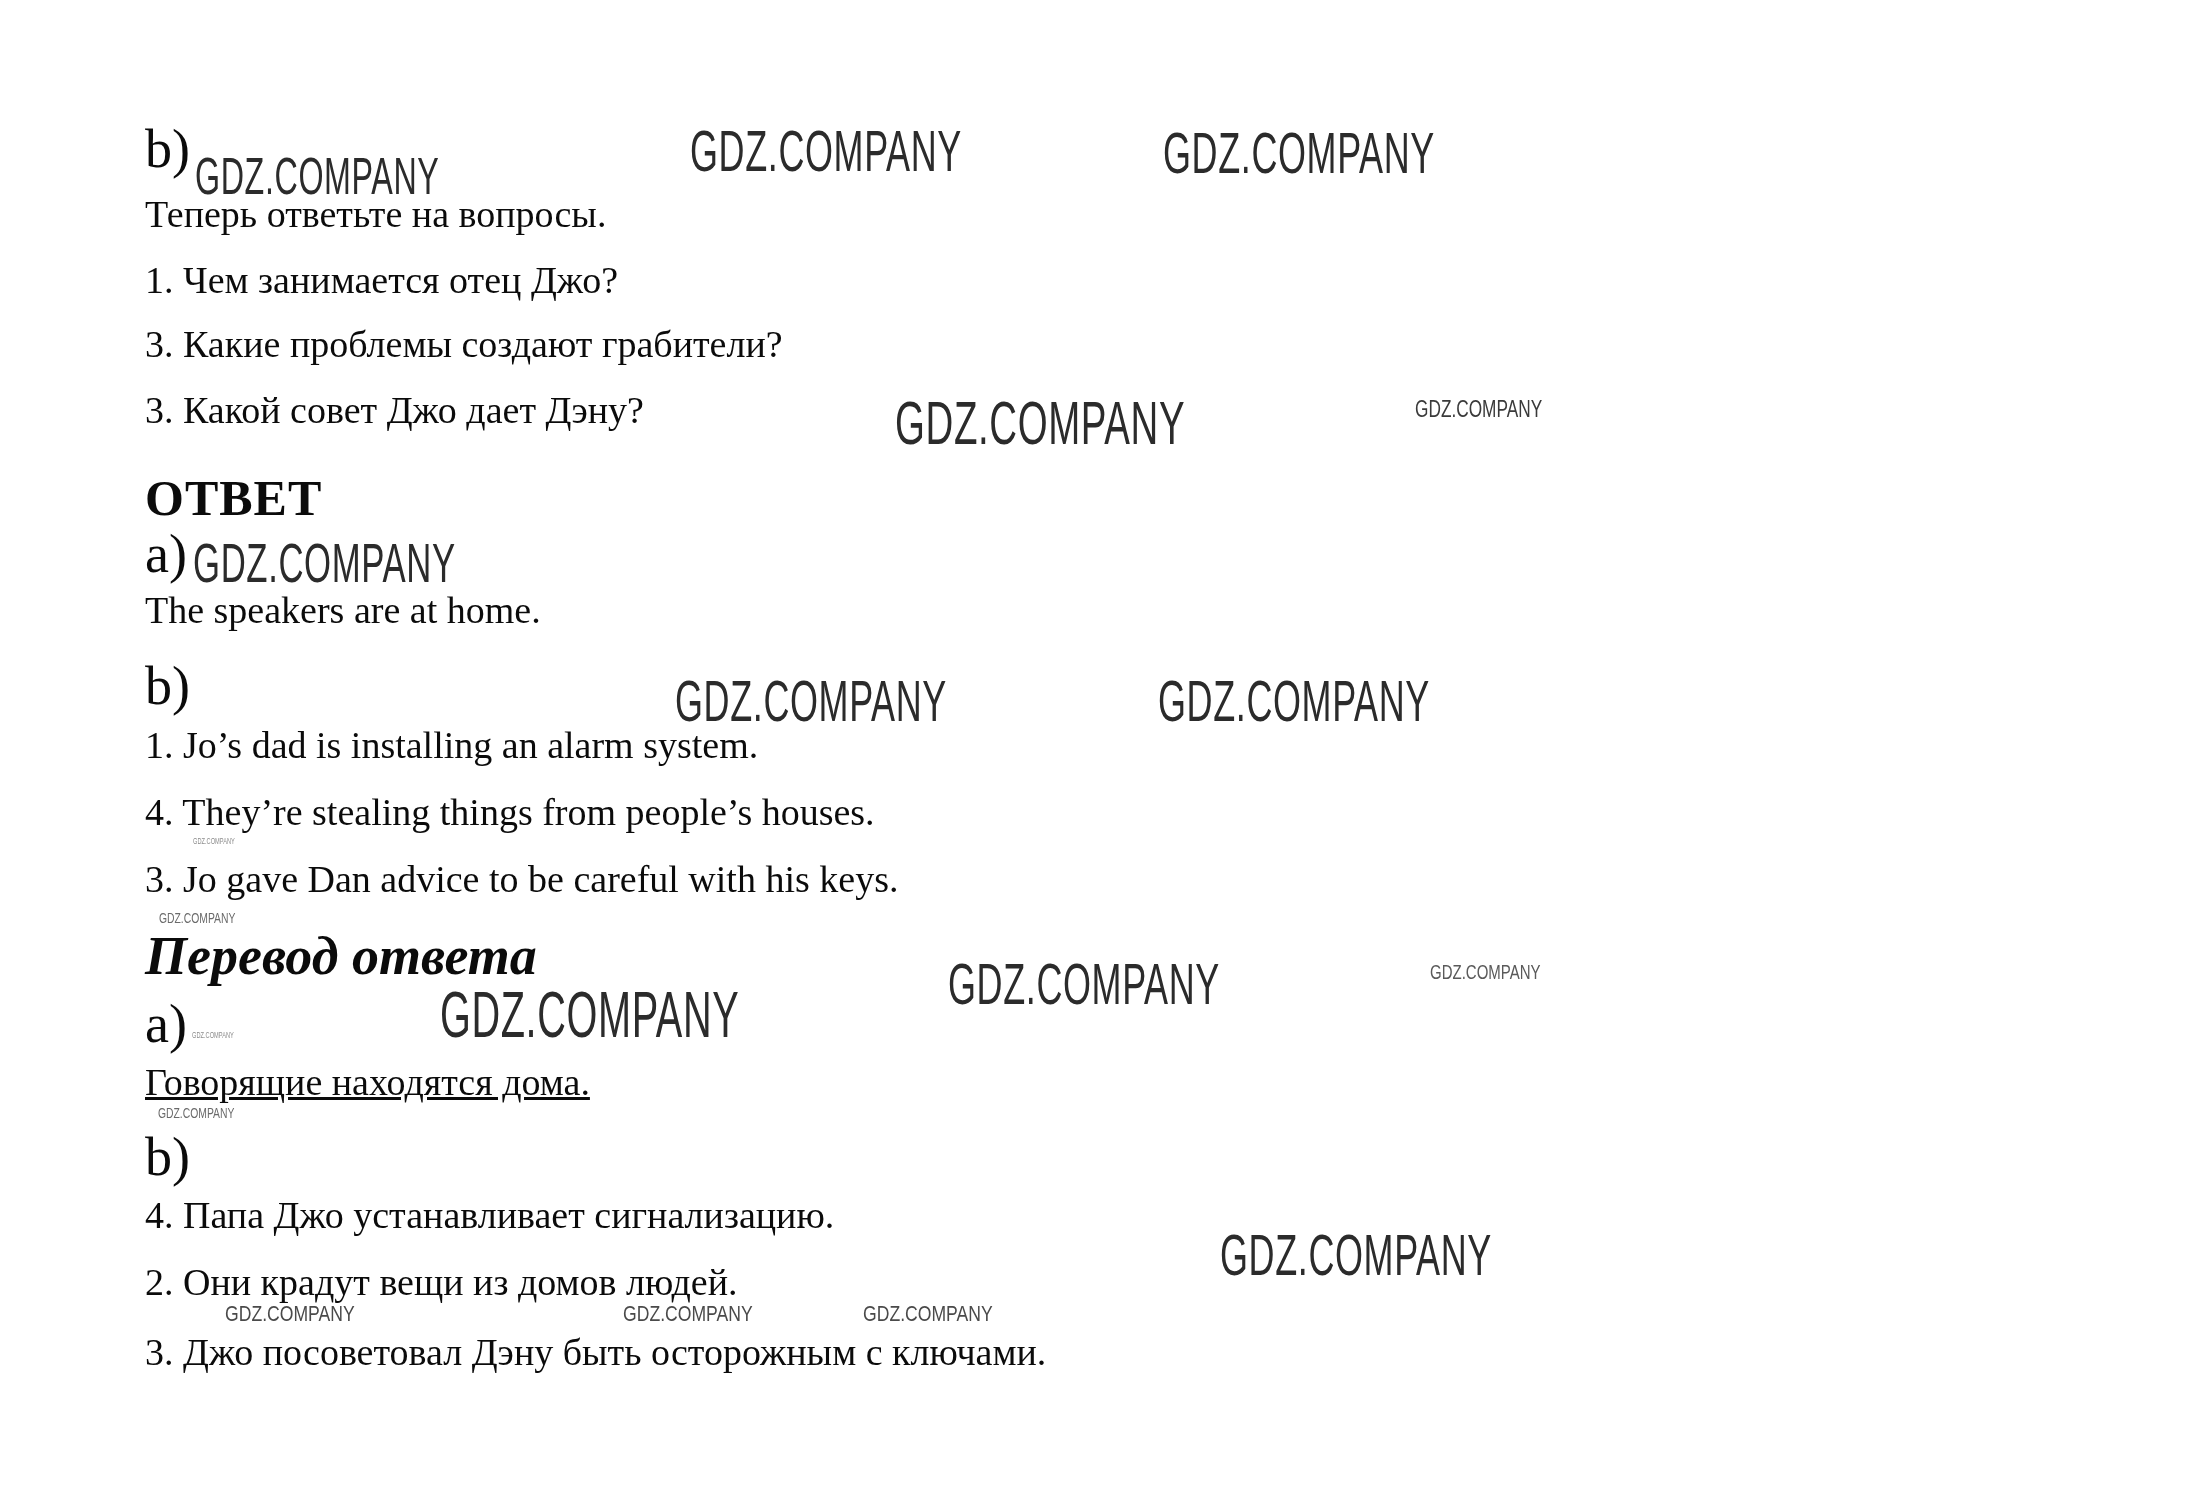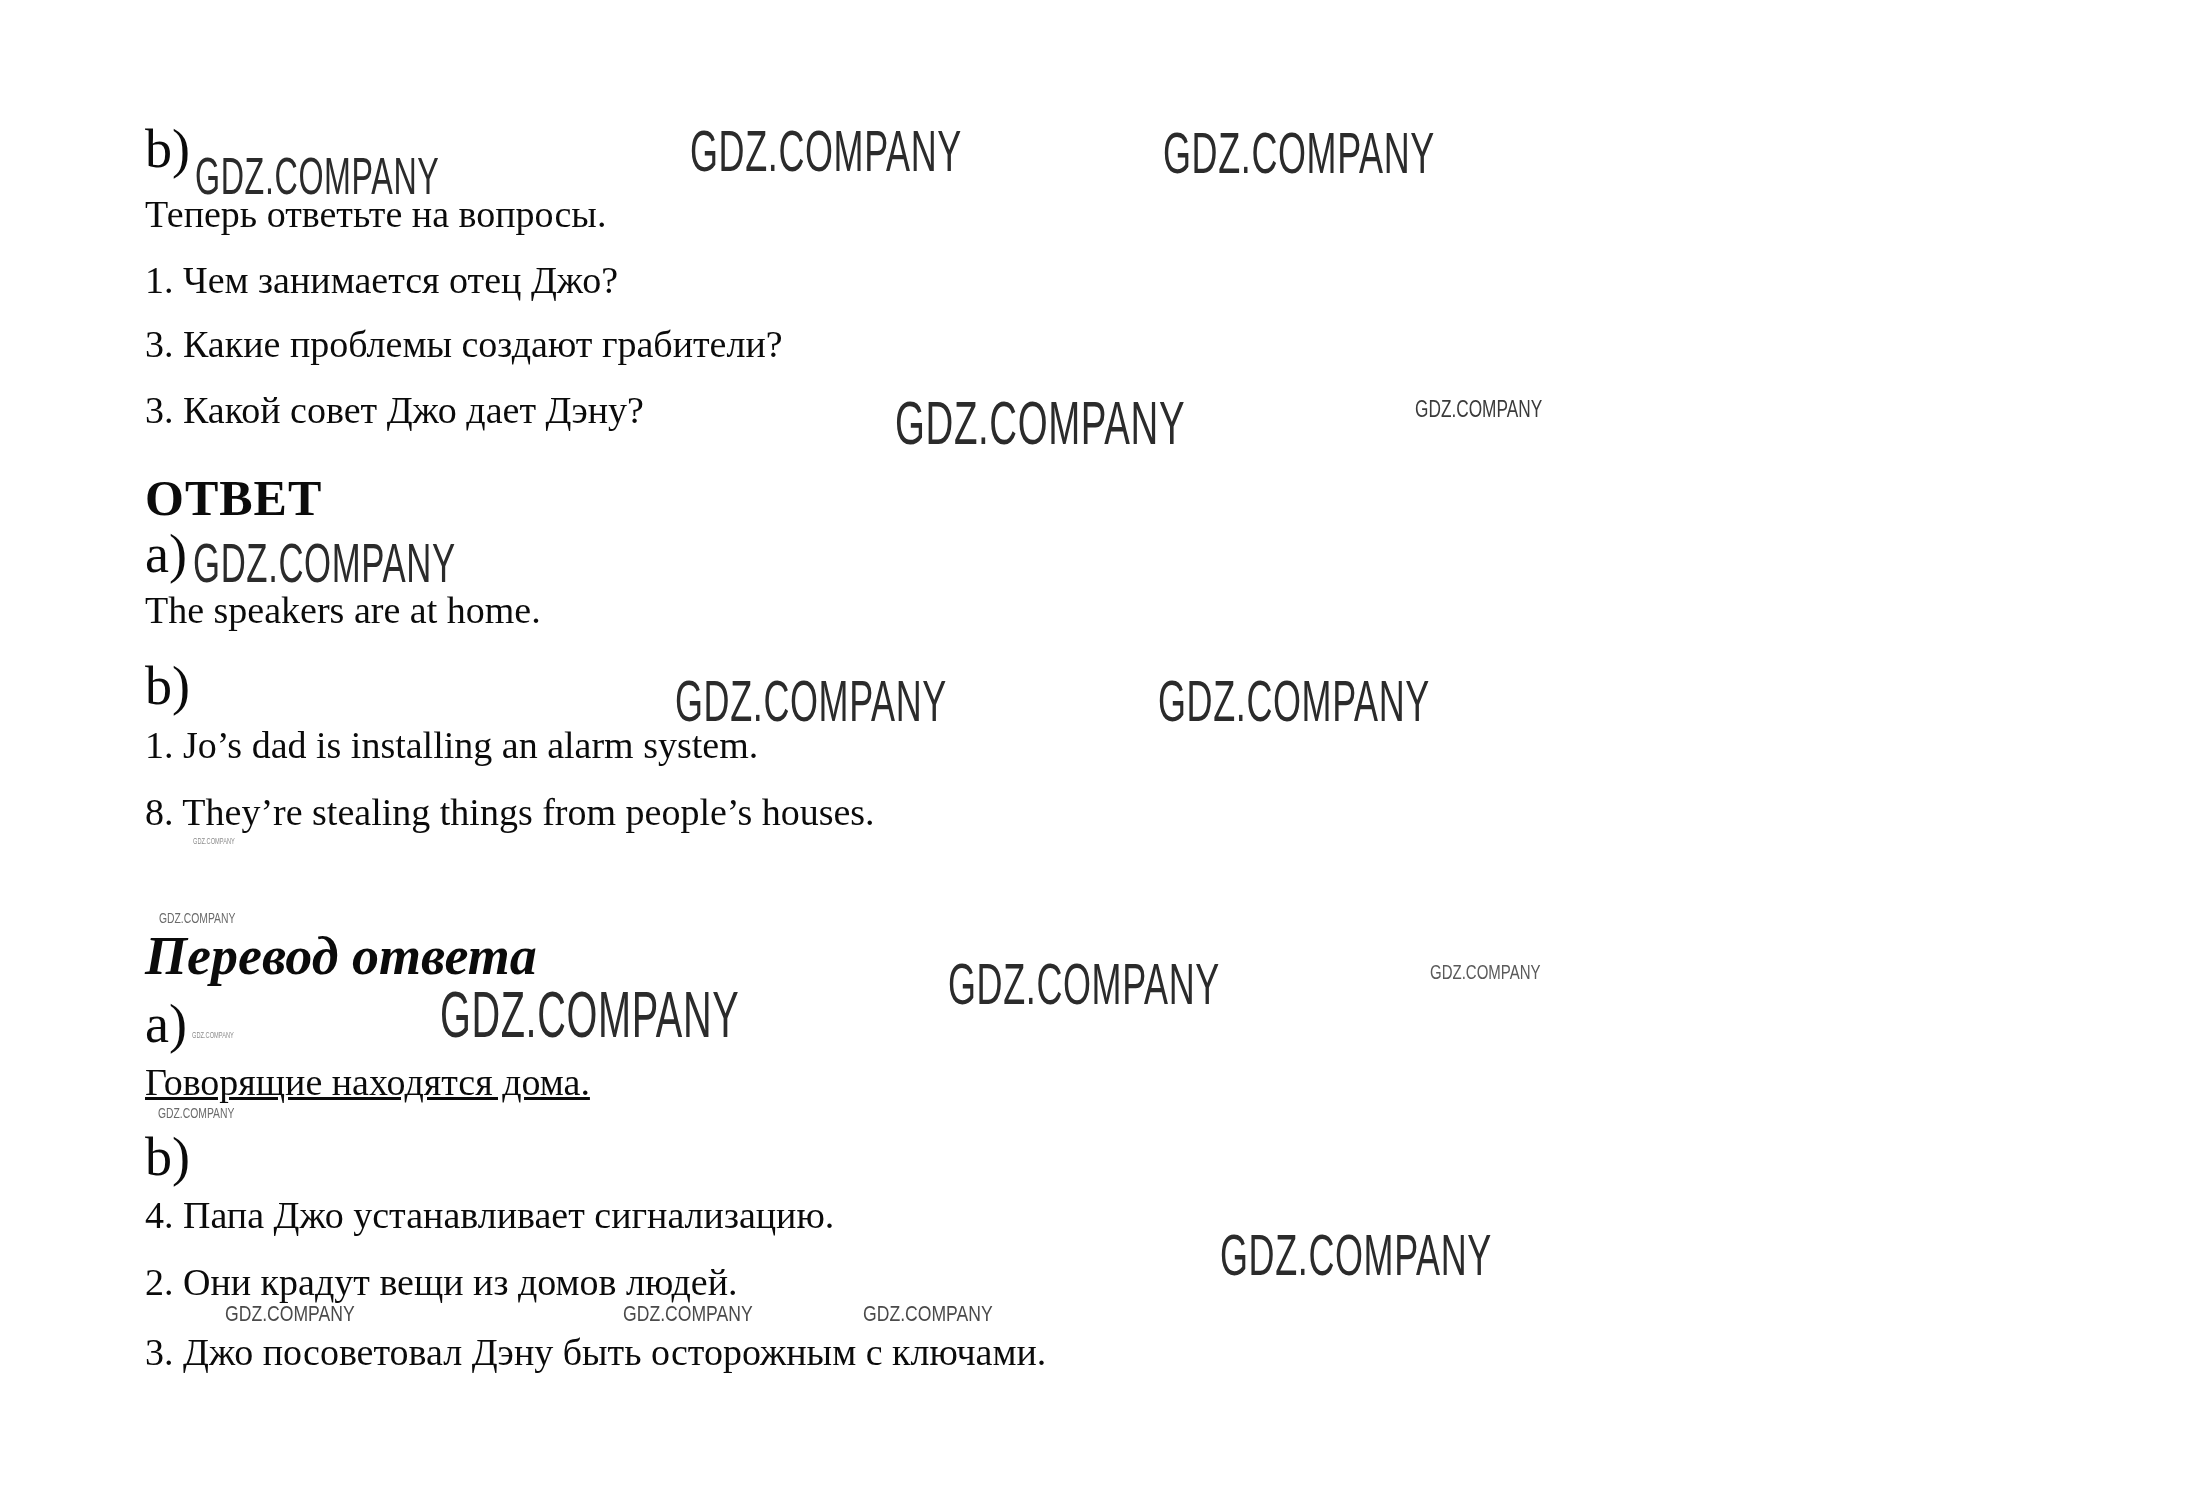--- a/index.html
+++ b/index.html
@@ -58,22 +58,23 @@
 
   <div class="line label" style="top:523px;">a)</div>
   <span class="wm wm-lg" style="left:193px;top:535px;font-size:56px;">GDZ.COMPANY</span>
   <div class="line" style="top:588px;">The speakers are at home.</div>
 
   <div class="line label" style="top:655px;">b)</div>
   <span class="wm wm-lg" style="left:675px;top:672px;">GDZ.COMPANY</span>
   <span class="wm wm-lg" style="left:1158px;top:672px;">GDZ.COMPANY</span>
 
   <div class="line" style="top:723px;">1. Jo’s dad is installing an alarm system.</div>
-  <div class="line" style="top:790px;">8. They’re stealing things from people’s houses.</div>
+  <div class="line" style="top:790px;">4. They’re stealing things from people’s houses.</div>
   <span class="wm wm-xs" style="left:193px;top:837px;">GDZ.COMPANY</span>
+  <div class="line" style="top:857px;">3. Jo gave Dan advice to be careful with his keys.</div>
   <span class="wm wm-s2" style="left:159px;top:911px;">GDZ.COMPANY</span>
 
   <div class="line heading-italic" style="top:925px;">Перевод ответа</div>
   <span class="wm wm-lg" style="left:948px;top:955px;">GDZ.COMPANY</span>
   <span class="wm wm-sm" style="left:1430px;top:962px;font-size:20px;color:#5a5a5a;">GDZ.COMPANY</span>
   <span class="wm wm-lg" style="left:440px;top:983px;font-size:64px;">GDZ.COMPANY</span>
 
   <div class="line label" style="top:993px;">a)</div>
   <span class="wm wm-xs" style="left:192px;top:1031px;">GDZ.COMPANY</span>
   <div class="line" style="top:1060px;text-decoration:underline;">Говорящие находятся дома.</div>

